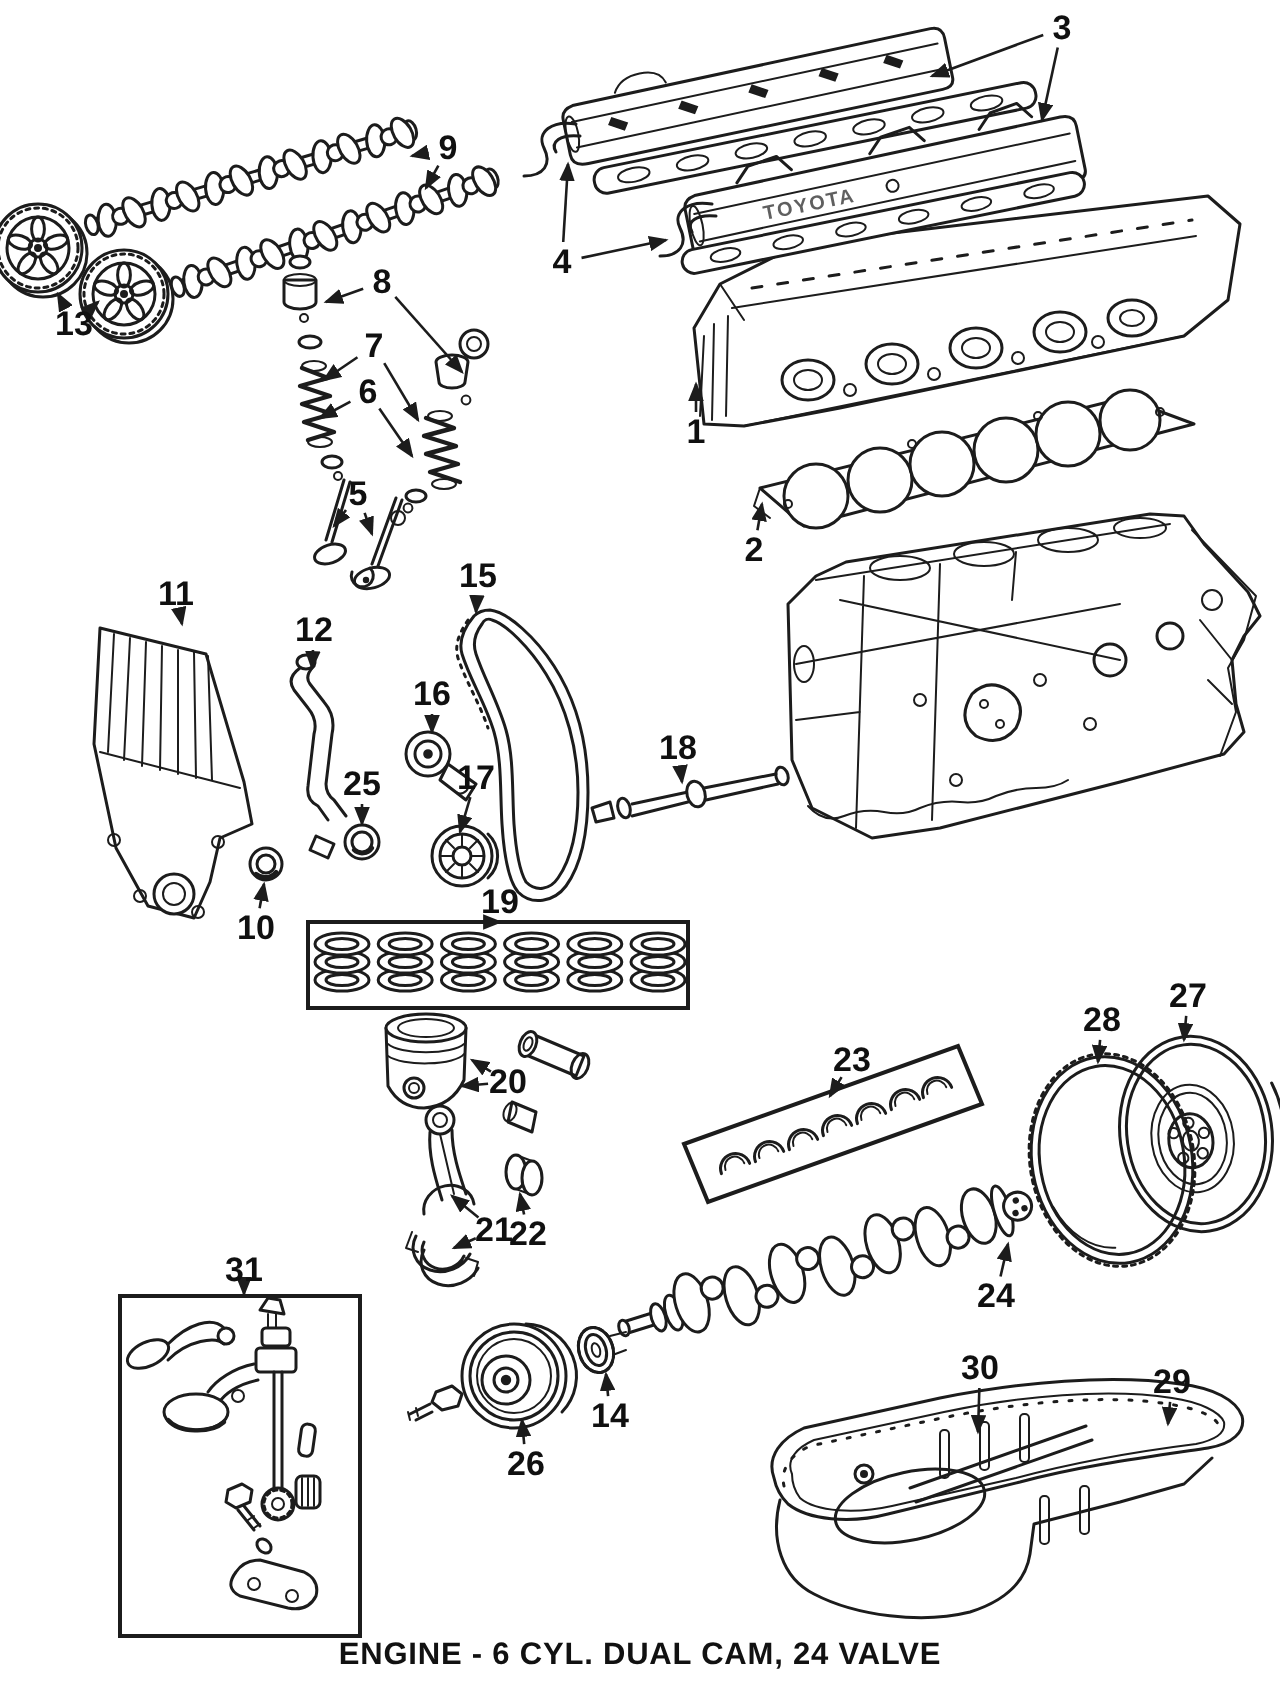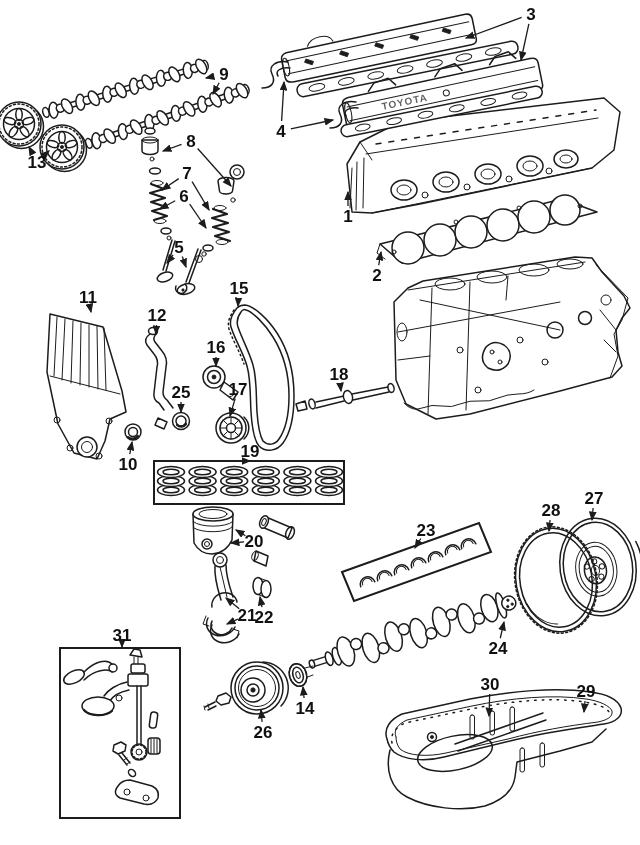--- a/index.html
+++ b/index.html
@@ -507,13 +507,14 @@
         <text x="490" y="684" class="callout">30</text>
         <line x1="585.05190907372" y1="700.9549547259395" x2="584" y2="712" class="leader" marker-end="url(#arr)"></line>
         <text x="586" y="691" class="callout">29</text>
         <line x1="304.05190907372" y1="698.0450452740605" x2="303" y2="687" class="leader" marker-end="url(#arr)"></line>
         <text x="305" y="708" class="callout">14</text>
         <line x1="262.0946425395748" y1="722.041067935323" x2="261" y2="710" class="leader" marker-end="url(#arr)"></line>
         <text x="263" y="732" class="callout">26</text>
       </g>
 </svg>
 
+<div class="caption">ENGINE  -  6 CYL. DUAL CAM, 24 VALVE</div>
 </div>
 
 </body></html>

